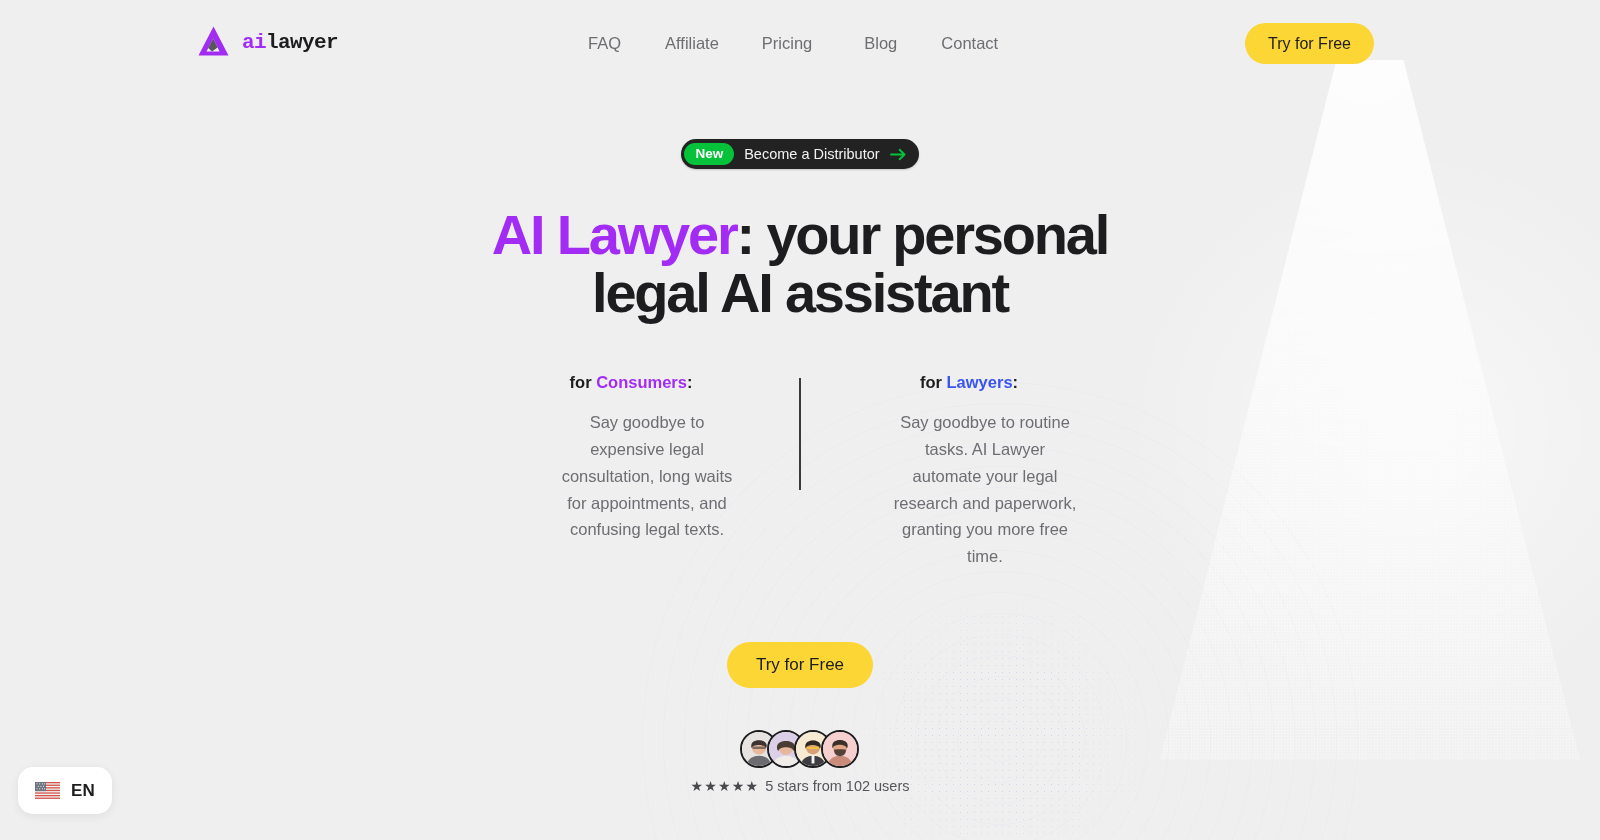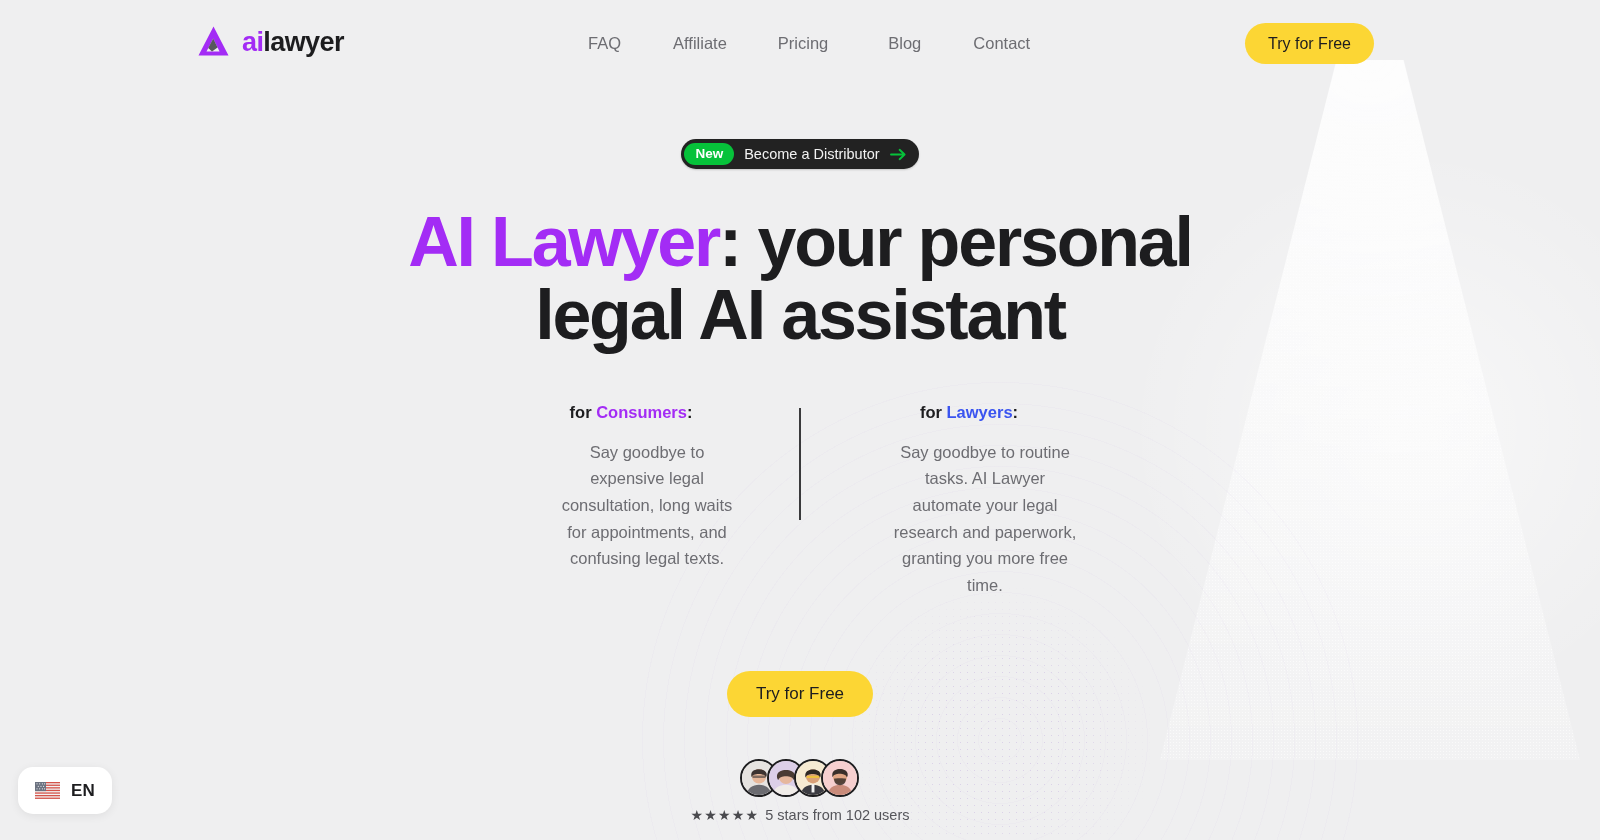--- a/index.html
+++ b/index.html
@@ -105,36 +105,37 @@
     position: absolute;
     left: 193px;
     top: 22px;
     display: flex;
     align-items: center;
     gap: 9px;
     text-decoration: none;
   }
   .logo-mark { width: 40px; height: 40px; display: block; }
   .logo-text {
-    font-size: 27px;
+    font-size: 21px;
     font-weight: 700;
     letter-spacing: -0.6px;
     line-height: 1;
     white-space: nowrap;
+    font-family: Liberation Mono, monospace;
   }
   .logo-text .ai { color: #a32cf5; }
   .logo-text .lawyer { color: #1d1d1f; }
 
   .main-nav {
     position: absolute;
     left: 588px;
     top: 30px;
     display: flex;
     align-items: center;
-    gap: 8px;
+    gap: 0;
   }
   .nav-link {
     font-size: 16.5px;
     color: #6d6d72;
     text-decoration: none;
     padding: 4px 0;
     white-space: nowrap;
   }
   .nav-gap-1 { margin-right: 44px; }
   .nav-gap-2 { margin-right: 43px; }
@@ -196,21 +197,21 @@
     color: #f2f2f2;
     font-size: 14.5px;
     font-weight: 500;
     white-space: nowrap;
   }
   .announce-arrow { display: flex; align-items: center; }
 
   .hero-title {
     margin-top: 37px;
     text-align: center;
-    font-size: 70px;
+    font-size: 56px;
     line-height: 1.04;
     font-weight: 700;
     letter-spacing: -2.2px;
     color: #1d1d1f;
     max-width: 1000px;
   }
   .hero-title .brand { color: #a32cf5; }
 
   .audience-row {
     margin-top: 51px;

